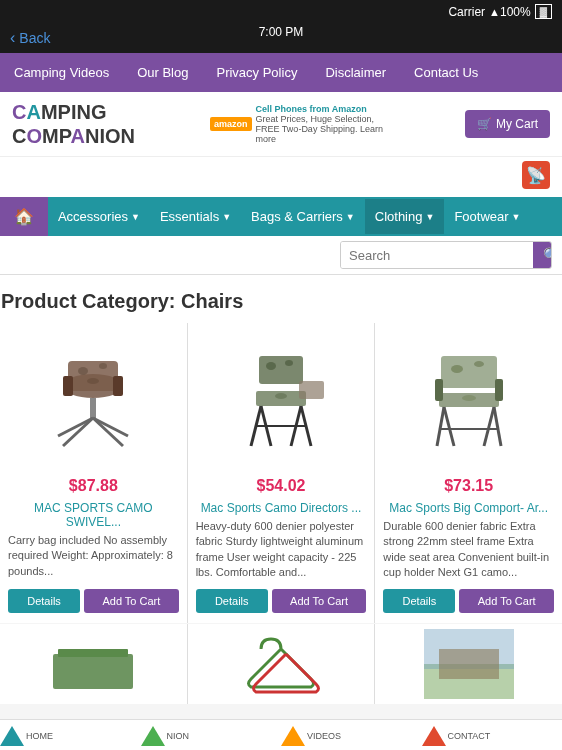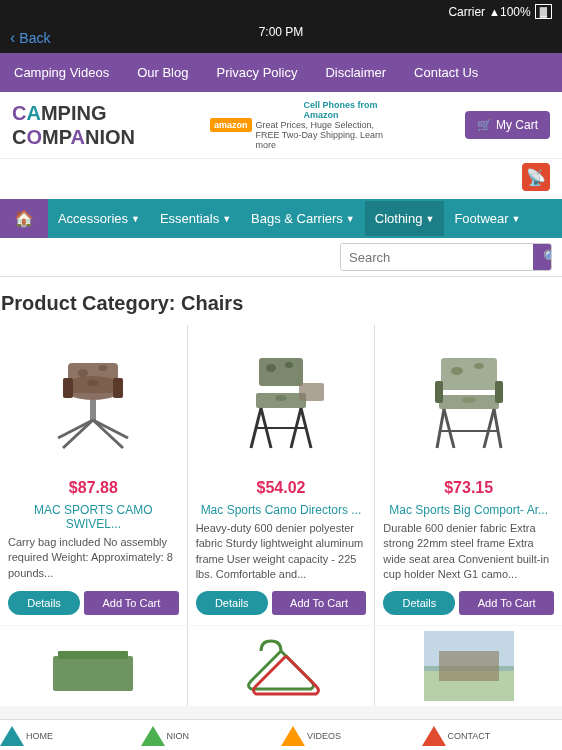--- a/index.html
+++ b/index.html
@@ -213,21 +213,21 @@
       display: flex;
       gap: 4px;
       width: 100%;
       margin-top: auto;
     }
     .btn-details {
       background: #2196a0;
       color: white;
       padding: 6px 8px;
       border: none;
-      border-radius: 12px;
+      border-radius: 3px;
       font-size: 11px;
       cursor: pointer;
       flex: 1;
     }
     .btn-add-cart {
       background: #7b4fa0;
       color: white;
       padding: 6px 8px;
       border: none;
       border-radius: 3px;
@@ -320,21 +320,21 @@
     <div class="logo-text-top">
       <span style="color:#7b4fa0;">C</span><span style="color:#2196a0;">A</span><span style="color:#3a3a3a;">MPING</span>
     </div>
     <div class="logo-text-bottom">
       <span style="color:#3a3a3a;">C</span><span style="color:#7b4fa0;">O</span><span style="color:#3a3a3a;">MP</span><span style="color:#7b4fa0;">A</span><span style="color:#3a3a3a;">NION</span>
     </div>
   </div>
   <div class="amazon-banner">
     <div class="amazon-logo">amazon</div>
     <div style="font-size:9px;color:#555;">
-      <div style="color:#2196a0;font-weight:bold;margin-left:48px;">Cell Phones from Amazon</div>
+      <div style="color:#2196a0;font-weight:bold;">Cell Phones from Amazon</div>
       <div>Great Prices, Huge Selection, FREE Two-Day Shipping. Learn more</div>
     </div>
   </div>
   <div class="my-cart-btn">
     <span>🛒</span>
     <span>My Cart</span>
   </div>
 </div>
 
 <div class="rss-row">

